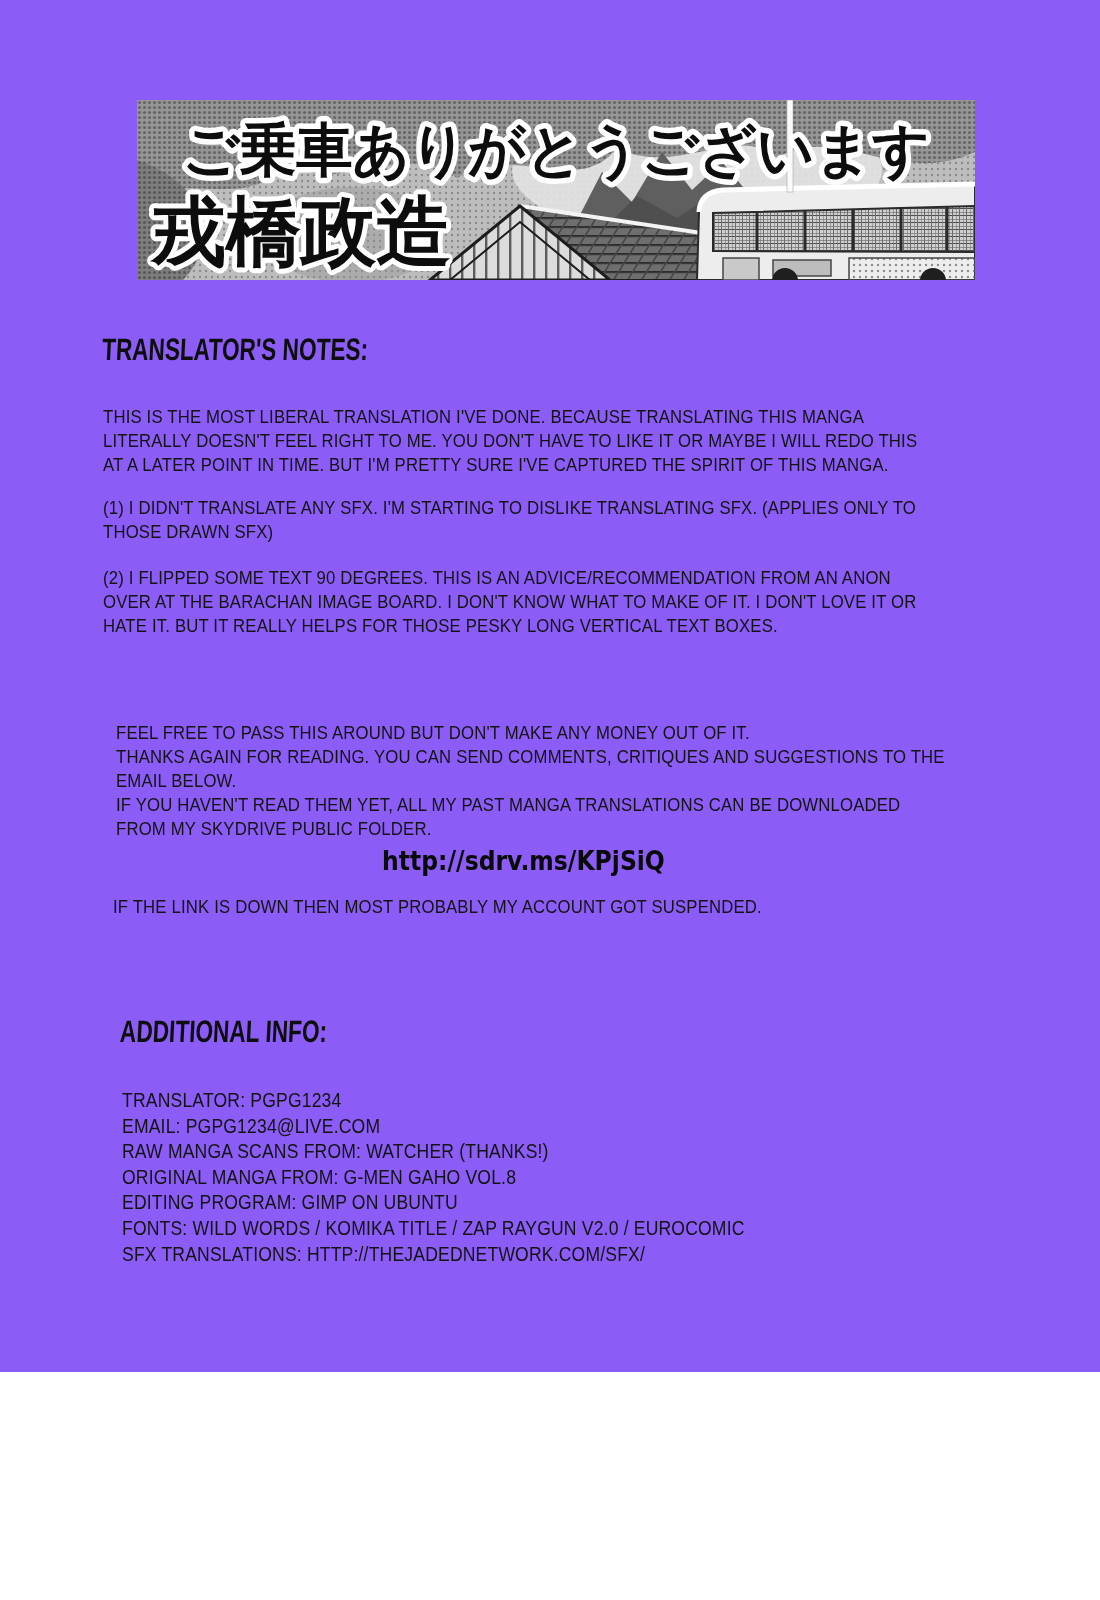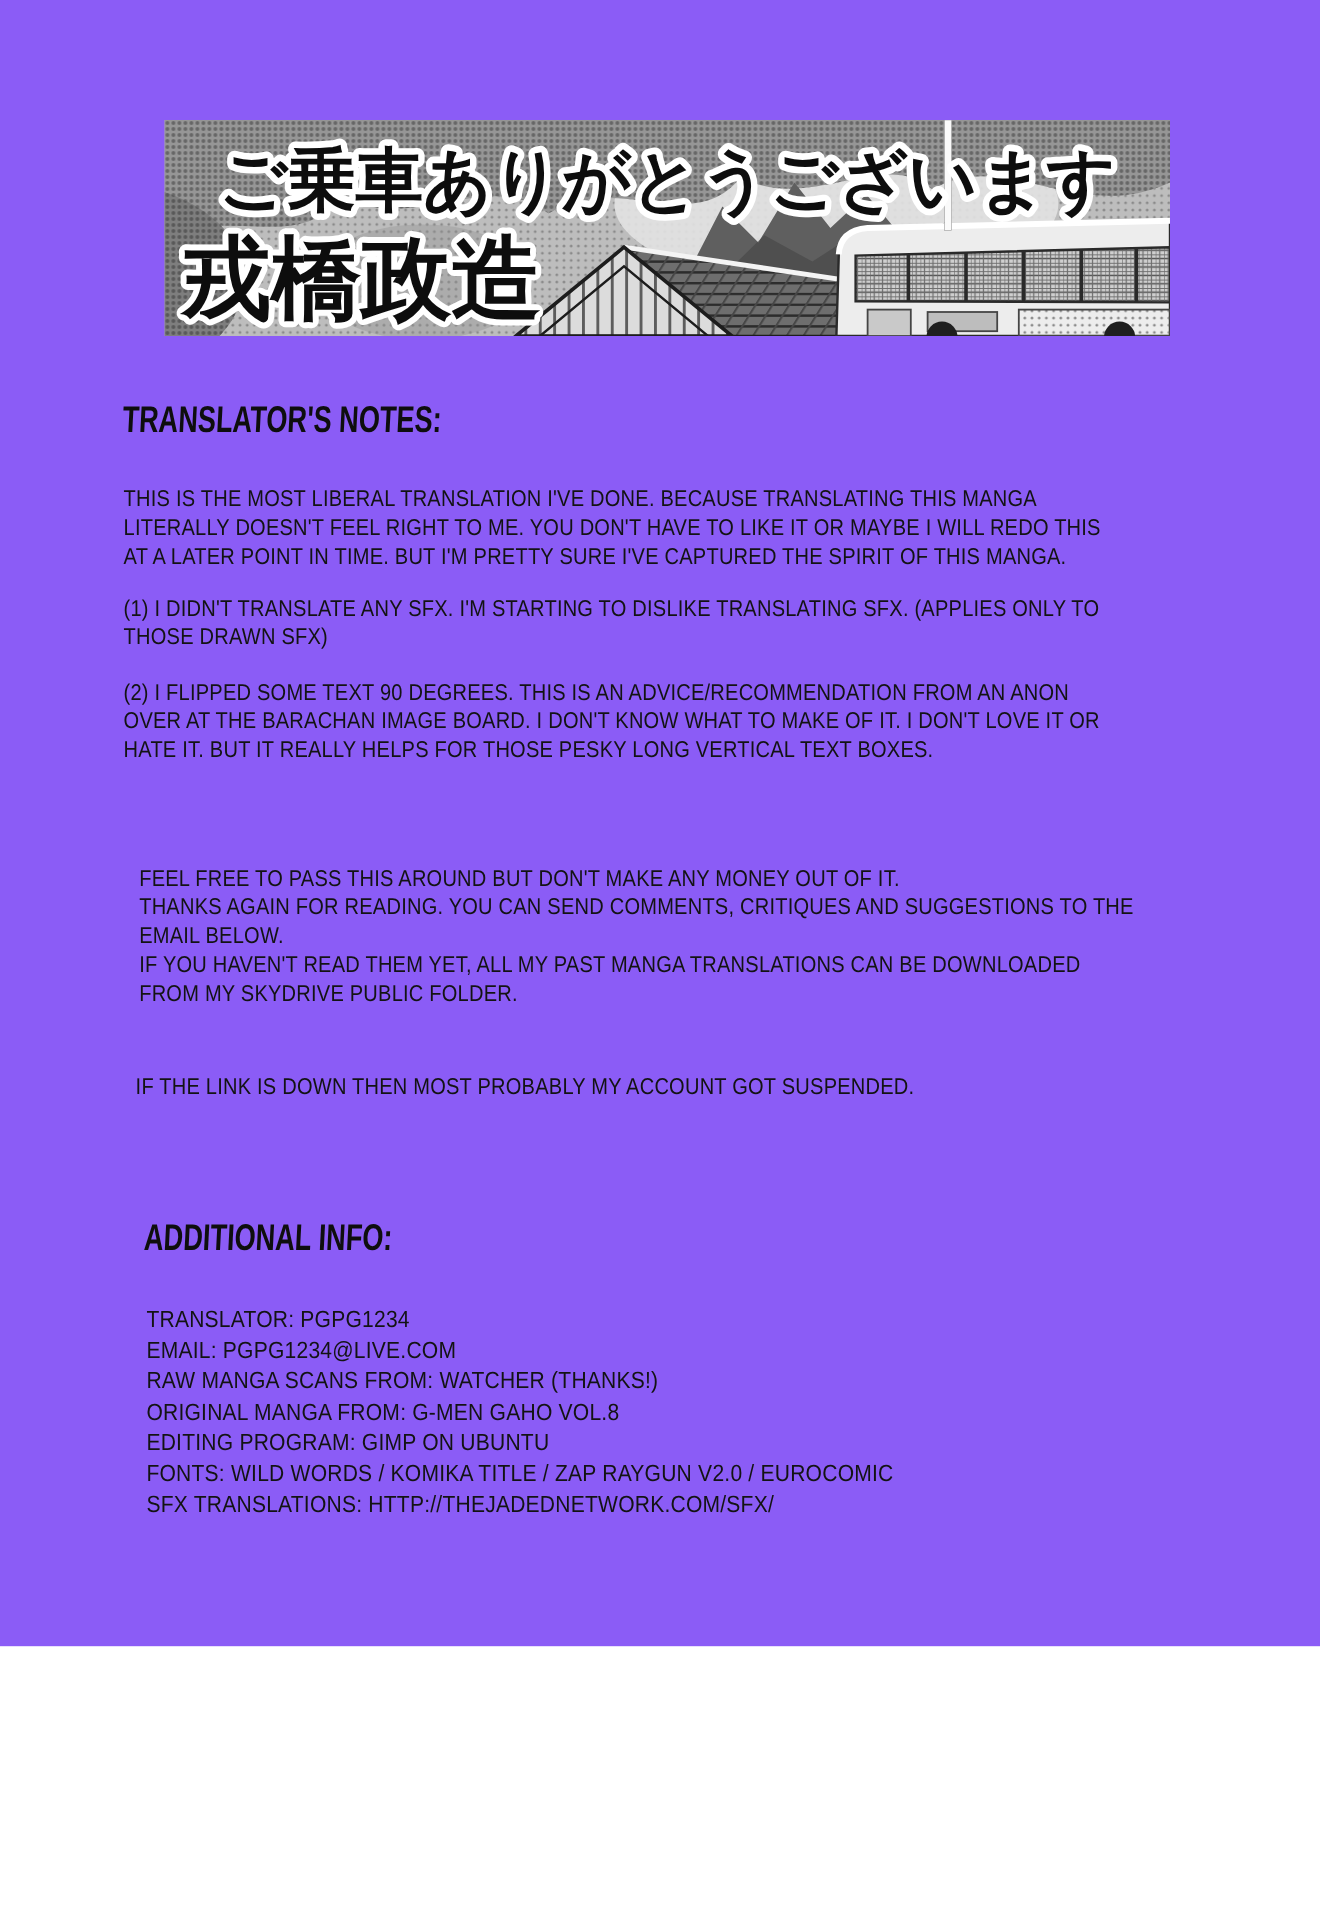--- a/index.html
+++ b/index.html
@@ -114,20 +114,23 @@
   </div>
 
   <div class="abs cblock" style="left:116px;top:721px;">
     <div class="bline">FEEL FREE TO PASS THIS AROUND BUT DON'T MAKE ANY MONEY OUT OF IT.</div>
     <div class="bline">THANKS AGAIN FOR READING. YOU CAN SEND COMMENTS, CRITIQUES AND SUGGESTIONS TO THE</div>
     <div class="bline">EMAIL BELOW.</div>
     <div class="bline">IF YOU HAVEN'T READ THEM YET, ALL MY PAST MANGA TRANSLATIONS CAN BE DOWNLOADED</div>
     <div class="bline">FROM MY SKYDRIVE PUBLIC FOLDER.</div>
   </div>
 
+  <div class="abs linkwrap" style="left:103px;top:845px;">
+    <a href="#" class="biglink">http://sdrv.ms/KPjSiQ</a>
+  </div>
 
   <div class="abs cblock" style="left:113px;top:895px;">
     <div class="bline">IF THE LINK IS DOWN THEN MOST PROBABLY MY ACCOUNT GOT SUSPENDED.</div>
   </div>
 
   <div class="abs comic-heading" style="left:121px;top:1014px;">ADDITIONAL INFO:</div>
 
   <div class="abs cblock infoblock" style="left:122px;top:1088px;transform:scaleX(0.9);">
     <div class="bline">TRANSLATOR: PGPG1234</div>
     <div class="bline">EMAIL: PGPG1234@LIVE.COM</div>

